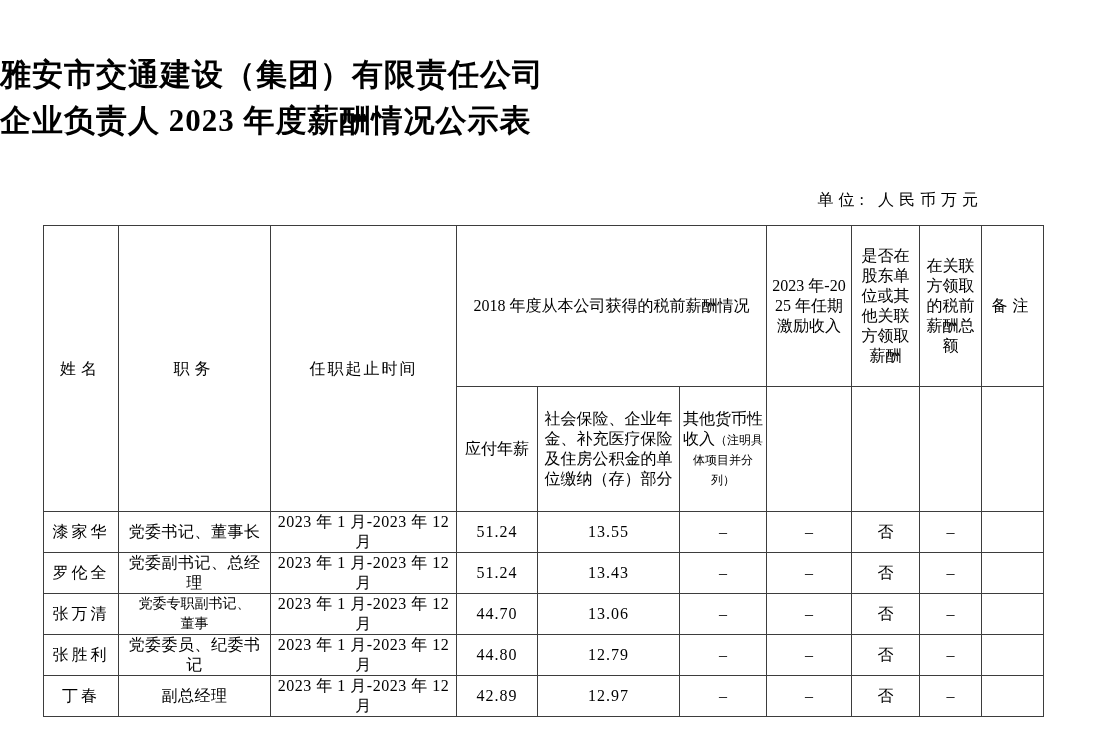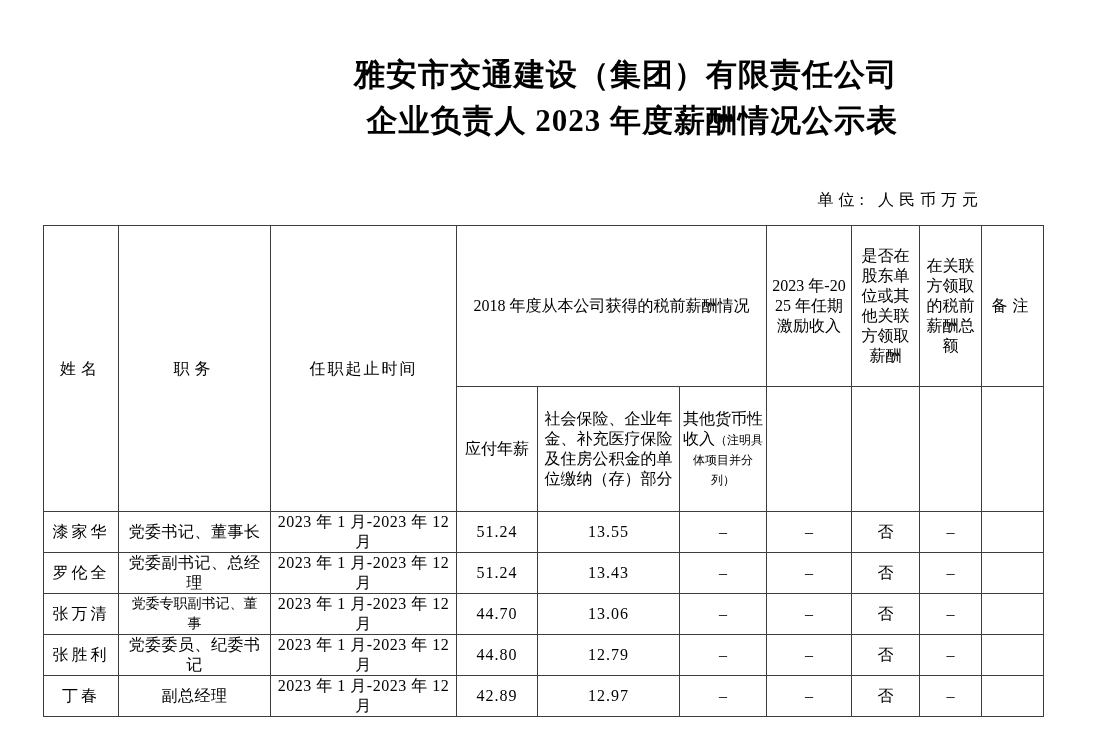--- a/index.html
+++ b/index.html
@@ -2,21 +2,21 @@
 <html><head>
 <meta charset="utf-8">
 <style>
   html,body{margin:0;padding:0;}
   body{
     width:1099px;height:747px;position:relative;background:#ffffff;
     font-family:"Liberation Serif","DejaVu Serif",serif;color:#000;
     overflow:hidden;
   }
   .title-block{
-    position:absolute;top:52px;left:0;width:898px;text-align:right;
+    position:absolute;top:52px;left:0;width:898px;text-align:left;
   }
   .title-line{
     font-size:31px;font-weight:bold;line-height:46px;letter-spacing:1px;
   }
   .unit-note{
     position:absolute;top:190px;right:116px;
     font-size:16px;letter-spacing:5px;
   }
   table.salary{
     position:absolute;left:43px;top:225px;width:1000px;
@@ -32,21 +32,21 @@
   td.hdr-short{letter-spacing:5px;}
   td.hdr-term{letter-spacing:2px;margin-left:35px;}
   td.hdr-span{padding:0 18px;}
   td.hdr-incentive{font-size:15px;line-height:21px;padding:0 2px;word-break:break-all;}
   td.hdr-wrap{line-height:21px;padding:0 2px;}
   td.hdr-social{line-height:24px;padding:0 5px;}
   td.hdr-other{line-height:20px;padding:0 4px;font-size:15px;word-break:break-all;}
   .note-small{font-size:12px;line-height:16px;}
   td.c-name{font-size:16px;letter-spacing:3px;}
   td.c-pos{font-size:14px;letter-spacing:0.5px;margin-left:9px;}
-  td.c-pos.tight{font-size:14px;letter-spacing:0;padding:0 12px;}
+  td.c-pos.tight{font-size:14px;letter-spacing:0;padding:0 19px;}
   td.c-term{font-size:14px;letter-spacing:0.5px;}
   td.c-num{font-size:15px;letter-spacing:1px;}
   td.c-dash{font-size:15px;}
   td.c-bool{font-size:15px;}
 </style>
 </head>
 <body>
 
 <div class="title-block">
   <div class="title-line">雅安市交通建设（集团）有限责任公司</div>

